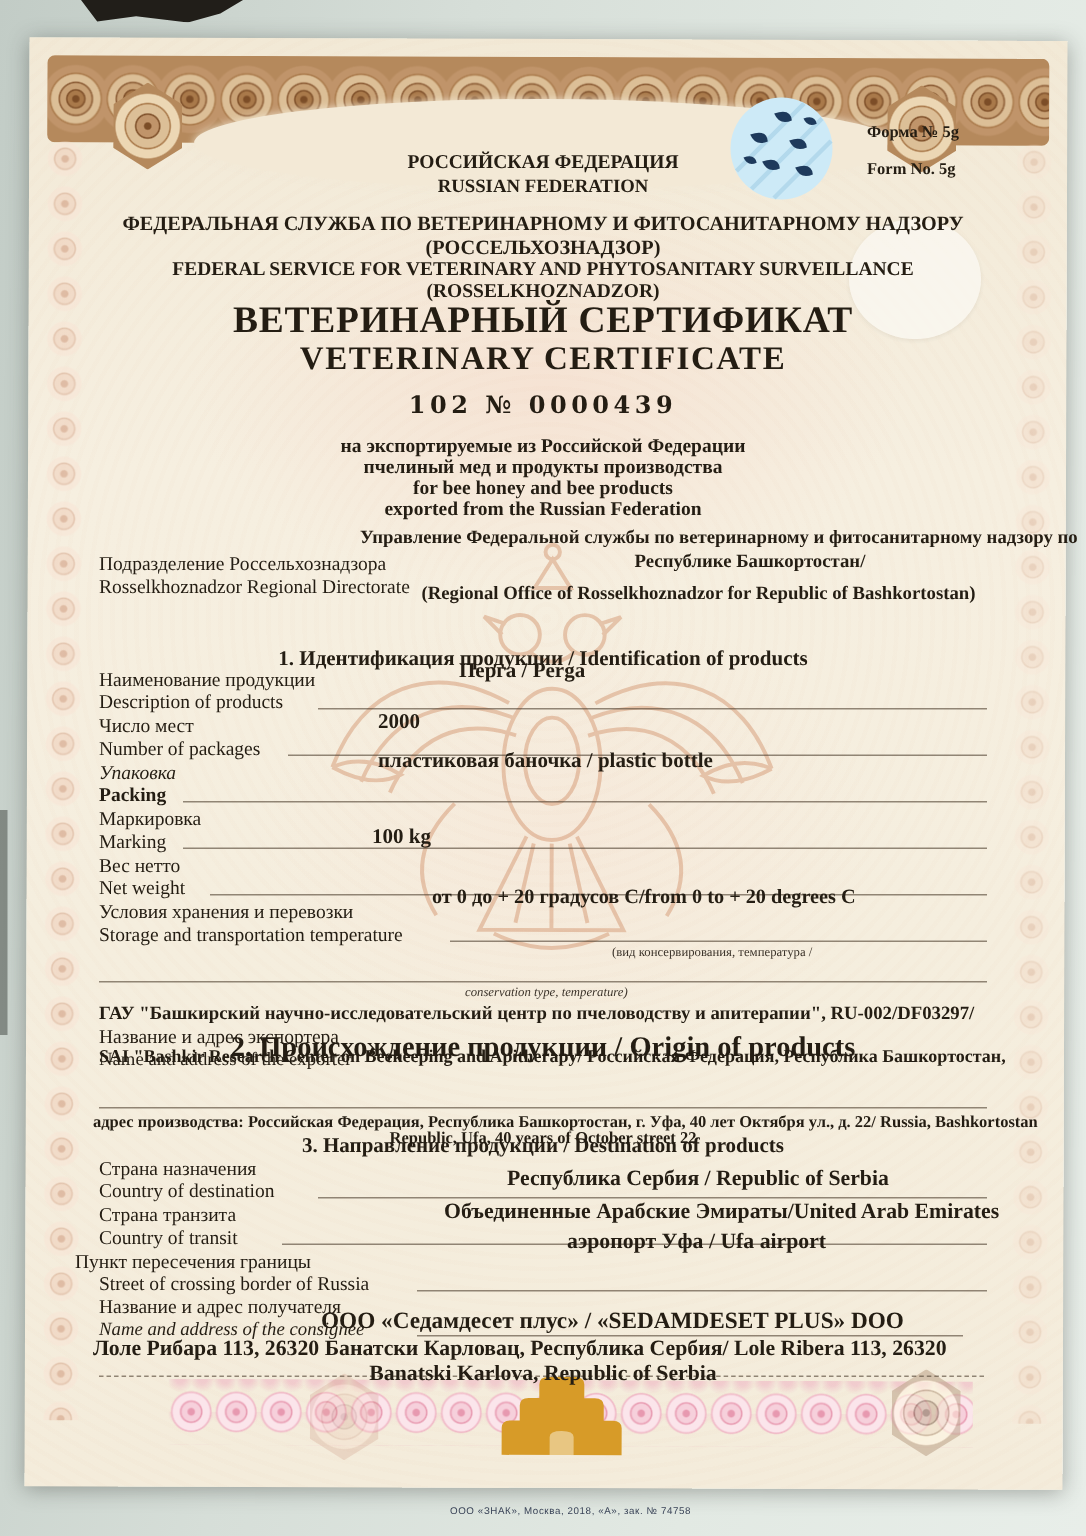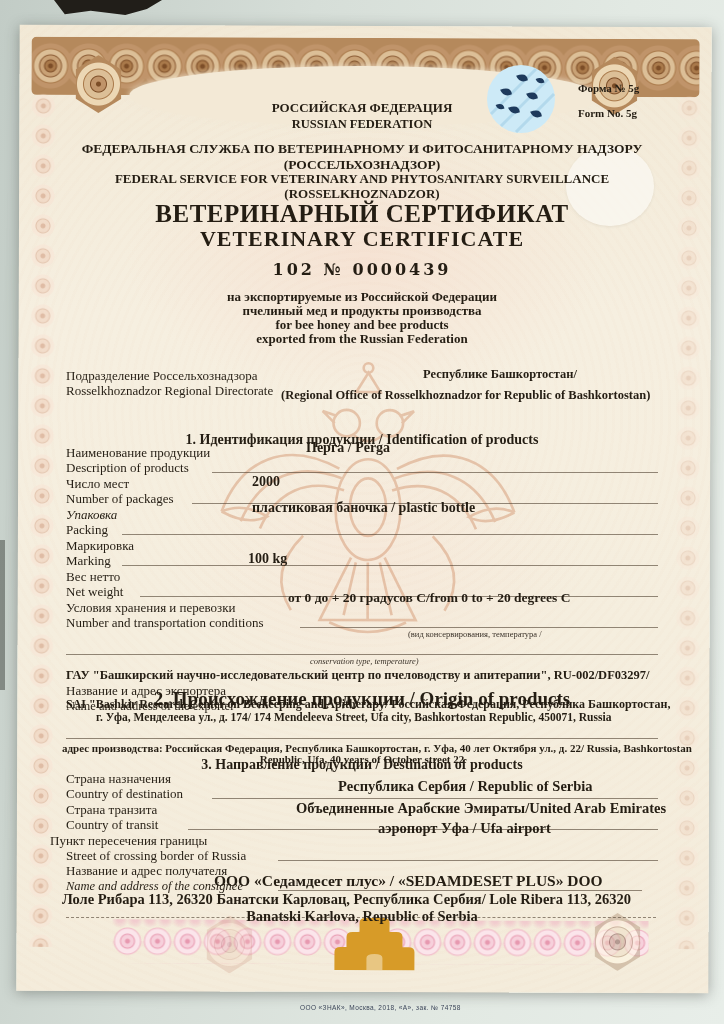--- a/index.html
+++ b/index.html
@@ -134,65 +134,65 @@
   <span class="t b c" style="top:157px;font-size:13.5px;">(РОССЕЛЬХОЗНАДЗОР)</span>
   <span class="t b c" style="top:172px;font-size:13px;">FEDERAL SERVICE FOR VETERINARY AND PHYTOSANITARY SURVEILLANCE</span>
   <span class="t b c" style="top:187px;font-size:13px;">(ROSSELKHOZNADZOR)</span>
   <span class="t b c" style="top:200px;font-size:25px;letter-spacing:.5px;">ВЕТЕРИНАРНЫЙ СЕРТИФИКАТ</span>
   <span class="t b c" style="top:226px;font-size:22px;letter-spacing:1px;">VETERINARY CERTIFICATE</span>
   <span class="t b c" style="top:261px;font-size:16px;letter-spacing:3px;font-family:'DejaVu Serif',serif;">102  №  0000439</span>
   <span class="t b c" style="top:290px;font-size:13px;">на экспортируемые из Российской Федерации</span>
   <span class="t b c" style="top:304px;font-size:13px;">пчелиный мед и продукты производства</span>
   <span class="t b c" style="top:318px;font-size:13px;">for bee honey and bee products</span>
   <span class="t b c" style="top:332px;font-size:13px;">exported from the Russian Federation</span>
+  <span class="t b" style="left:240px;top:351px;width:460px;text-align:center;font-size:12.5px;white-space:nowrap;">Управление Федеральной службы по ветеринарному и фитосанитарному надзору по</span>
   <span class="t b" style="left:340px;top:367px;width:320px;text-align:center;font-size:12.5px;">Республике Башкортостан/</span>
   <span class="t" style="left:66px;top:369px;font-size:13px;">Подразделение Россельхознадзора</span>
   <span class="t" style="left:66px;top:384px;font-size:13px;">Rosselkhoznadzor Regional Directorate</span>
   <span class="t b" style="left:281px;top:388px;font-size:12.5px;">(Regional Office of Rosselkhoznadzor for Republic of Bashkortostan)</span>
 
   <span class="t b c" style="top:432px;font-size:14px;">1. Идентификация продукции / Identification of products</span>
   <span class="t b" style="left:306px;top:440px;font-size:14px;">Перга / Perga</span>
   <span class="t" style="left:66px;top:446px;font-size:13px;">Наименование продукции</span>
   <span class="t" style="left:66px;top:461px;font-size:13px;">Description of products</span>
   <div class="ln" style="left:212px;top:472px;width:446px;"></div>
 
   <span class="t" style="left:66px;top:477px;font-size:13px;">Число мест</span>
   <span class="t b" style="left:252px;top:474px;font-size:14px;">2000</span>
   <span class="t" style="left:66px;top:492px;font-size:13px;">Number of packages</span>
   <div class="ln" style="left:192px;top:503px;width:466px;"></div>
 
   <span class="t b" style="left:252px;top:500px;font-size:14px;">пластиковая баночка /  plastic bottle</span>
   <span class="t" style="left:66px;top:508px;font-size:13px;font-style:italic;">Упаковка</span>
-  <span class="t" style="left:66px;top:523px;font-size:13px;">Packing</span>
+  <span class="t" style="left:66px;top:523px;font-size:13px;font-weight:bold;">Packing</span>
   <div class="ln" style="left:122px;top:534px;width:536px;"></div>
 
   <span class="t" style="left:66px;top:539px;font-size:13px;">Маркировка</span>
   <span class="t b" style="left:248px;top:551px;font-size:14px;">100 kg</span>
   <span class="t" style="left:66px;top:554px;font-size:13px;">Marking</span>
   <div class="ln" style="left:122px;top:565px;width:536px;"></div>
 
   <span class="t" style="left:66px;top:570px;font-size:13px;">Вес нетто</span>
   <span class="t" style="left:66px;top:585px;font-size:13px;">Net weight</span>
   <span class="t b" style="left:300px;top:583px;font-size:14px;"></span>
   <div class="ln" style="left:140px;top:596px;width:518px;"></div>
 
   <span class="t b" style="left:288px;top:590px;font-size:13.5px;">от 0 до + 20 градусов С/from 0 to + 20 degrees C</span>
   <span class="t" style="left:66px;top:601px;font-size:13px;">Условия хранения и перевозки</span>
-  <span class="t" style="left:66px;top:616px;font-size:13px;">Number and transportation conditions</span>
+  <span class="t" style="left:66px;top:616px;font-size:13px;">Storage and transportation temperature</span>
   <div class="ln" style="left:300px;top:627px;width:358px;"></div>
   <span class="t small-note" style="left:408px;top:630px;">(вид консервирования, температура /</span>
   <div class="ln" style="left:66px;top:654px;width:592px;"></div>
   <span class="t small-note" style="left:310px;top:657px;font-style:italic;">conservation type, temperature)</span>
 
   <span class="t b c" style="top:688px;font-size:19px;">2.  Происхождение продукции / Origin of products</span>
   <span class="t b" style="left:66px;top:668px;font-size:12.5px;">ГАУ "Башкирский научно-исследовательский центр по пчеловодству и апитерапии", RU-002/DF03297/</span>
   <span class="t" style="left:66px;top:684px;font-size:13px;">Название и адрес экспортера</span>
   <span class="t" style="left:66px;top:699px;font-size:12.5px;">Name and address of the exporter</span>
   <span class="t b" style="left:66px;top:698px;font-size:12px;">SAI "Bashkir Research Center on Beekeeping and Apitherapy/ Российская Федерация, Республика Башкортостан,</span>
-  <span class="t b" style="left:96px;top:711px;font-size:11.5px;">г. Уфа, Менделеева ул., д. 174/ 174  Mendeleeva Street, Ufa city, Bashkortostan Republic, 450071, Russia</span>
   <div class="ln" style="left:66px;top:738px;width:592px;"></div>
   <span class="t b" style="left:62px;top:742px;font-size:11px;">адрес производства: Российская Федерация, Республика Башкортостан, г. Уфа, 40 лет Октября ул., д. 22/ Russia, Bashkortostan</span>
   <span class="t b c" style="top:753px;font-size:11px;">Republic, Ufa, 40 years of October street 22</span>
 
   <span class="t b c" style="top:757px;font-size:14px;">3.  Направление продукции / Destination of products</span>
   <span class="t" style="left:66px;top:772px;font-size:13px;">Страна назначения</span>
   <span class="t b" style="left:338px;top:778px;font-size:14.5px;">Республика Сербия / Republic of Serbia</span>
   <span class="t" style="left:66px;top:787px;font-size:13px;">Country of destination</span>
   <div class="ln" style="left:212px;top:798px;width:446px;"></div>
 

